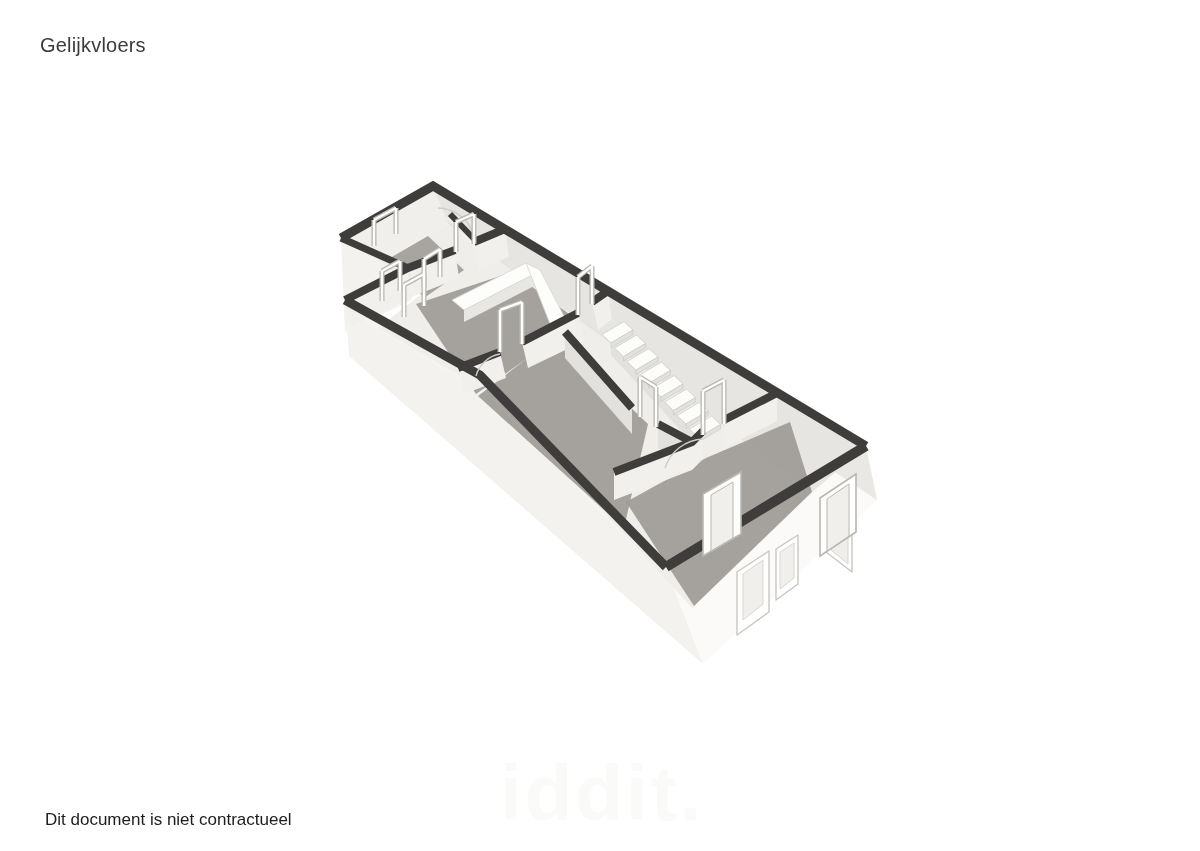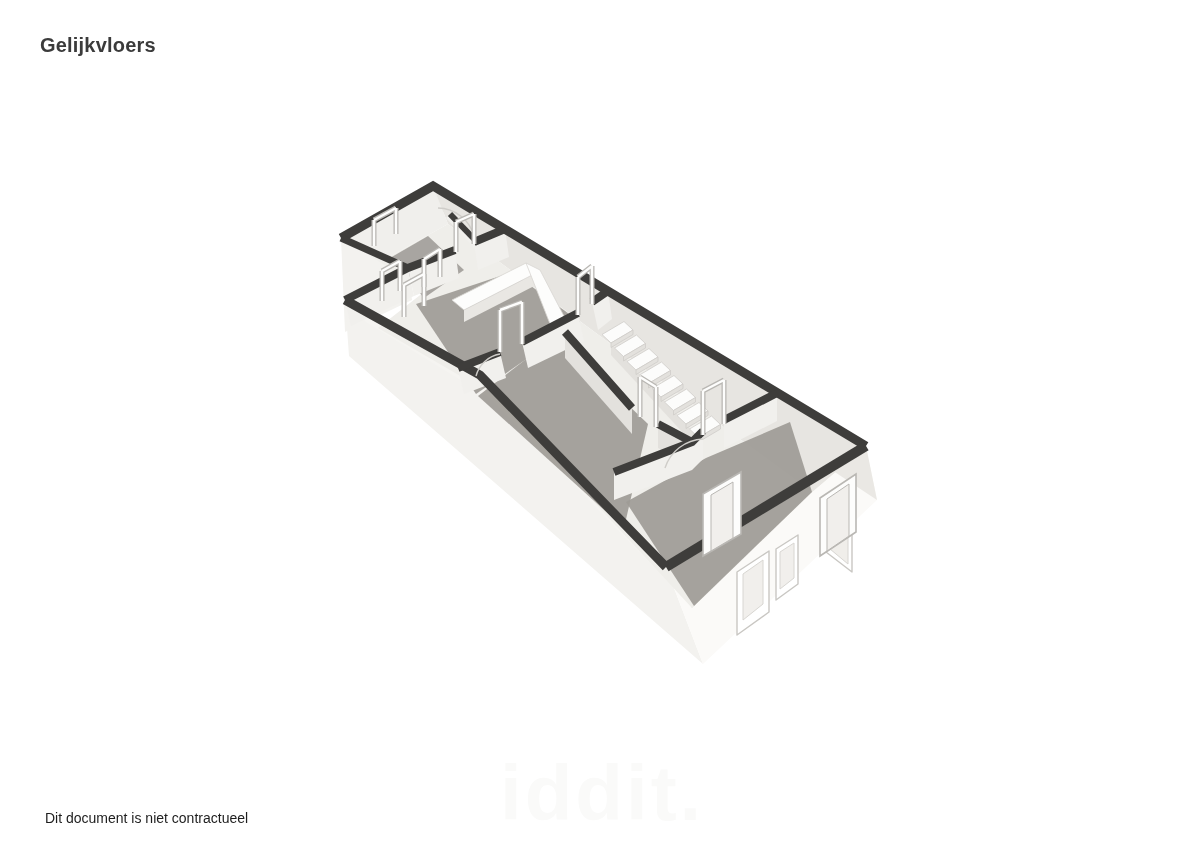--- a/index.html
+++ b/index.html
@@ -3,26 +3,26 @@
 <meta charset="utf-8">
 <style>
   html,body{margin:0;padding:0;}
   body{
     width:1200px;height:851px;position:relative;overflow:hidden;
     background:#ffffff;
     font-family:"Liberation Sans","DejaVu Sans",sans-serif;
   }
   .page-title{
     position:absolute;left:40px;top:34px;margin:0;
-    font-size:20px;font-weight:bold;letter-spacing:.2px;
+    font-size:20px;font-weight:normal;letter-spacing:.2px;
     color:var(--title-color,#3b3b3b);
   }
   .disclaimer{
     position:absolute;left:45px;top:810px;
-    font-size:14px;color:var(--text-color,#1d1d1d);
+    font-size:17px;color:var(--text-color,#1d1d1d);
   }
   .watermark{
     position:absolute;left:500px;top:748px;
     font-size:78px;font-weight:bold;letter-spacing:3px;
     color:var(--watermark-color,#fafaf9);
     user-select:none;pointer-events:none;
   }
   .plan-wrap{position:absolute;left:0;top:0;width:1200px;height:851px;}
   svg{display:block}
 </style>

